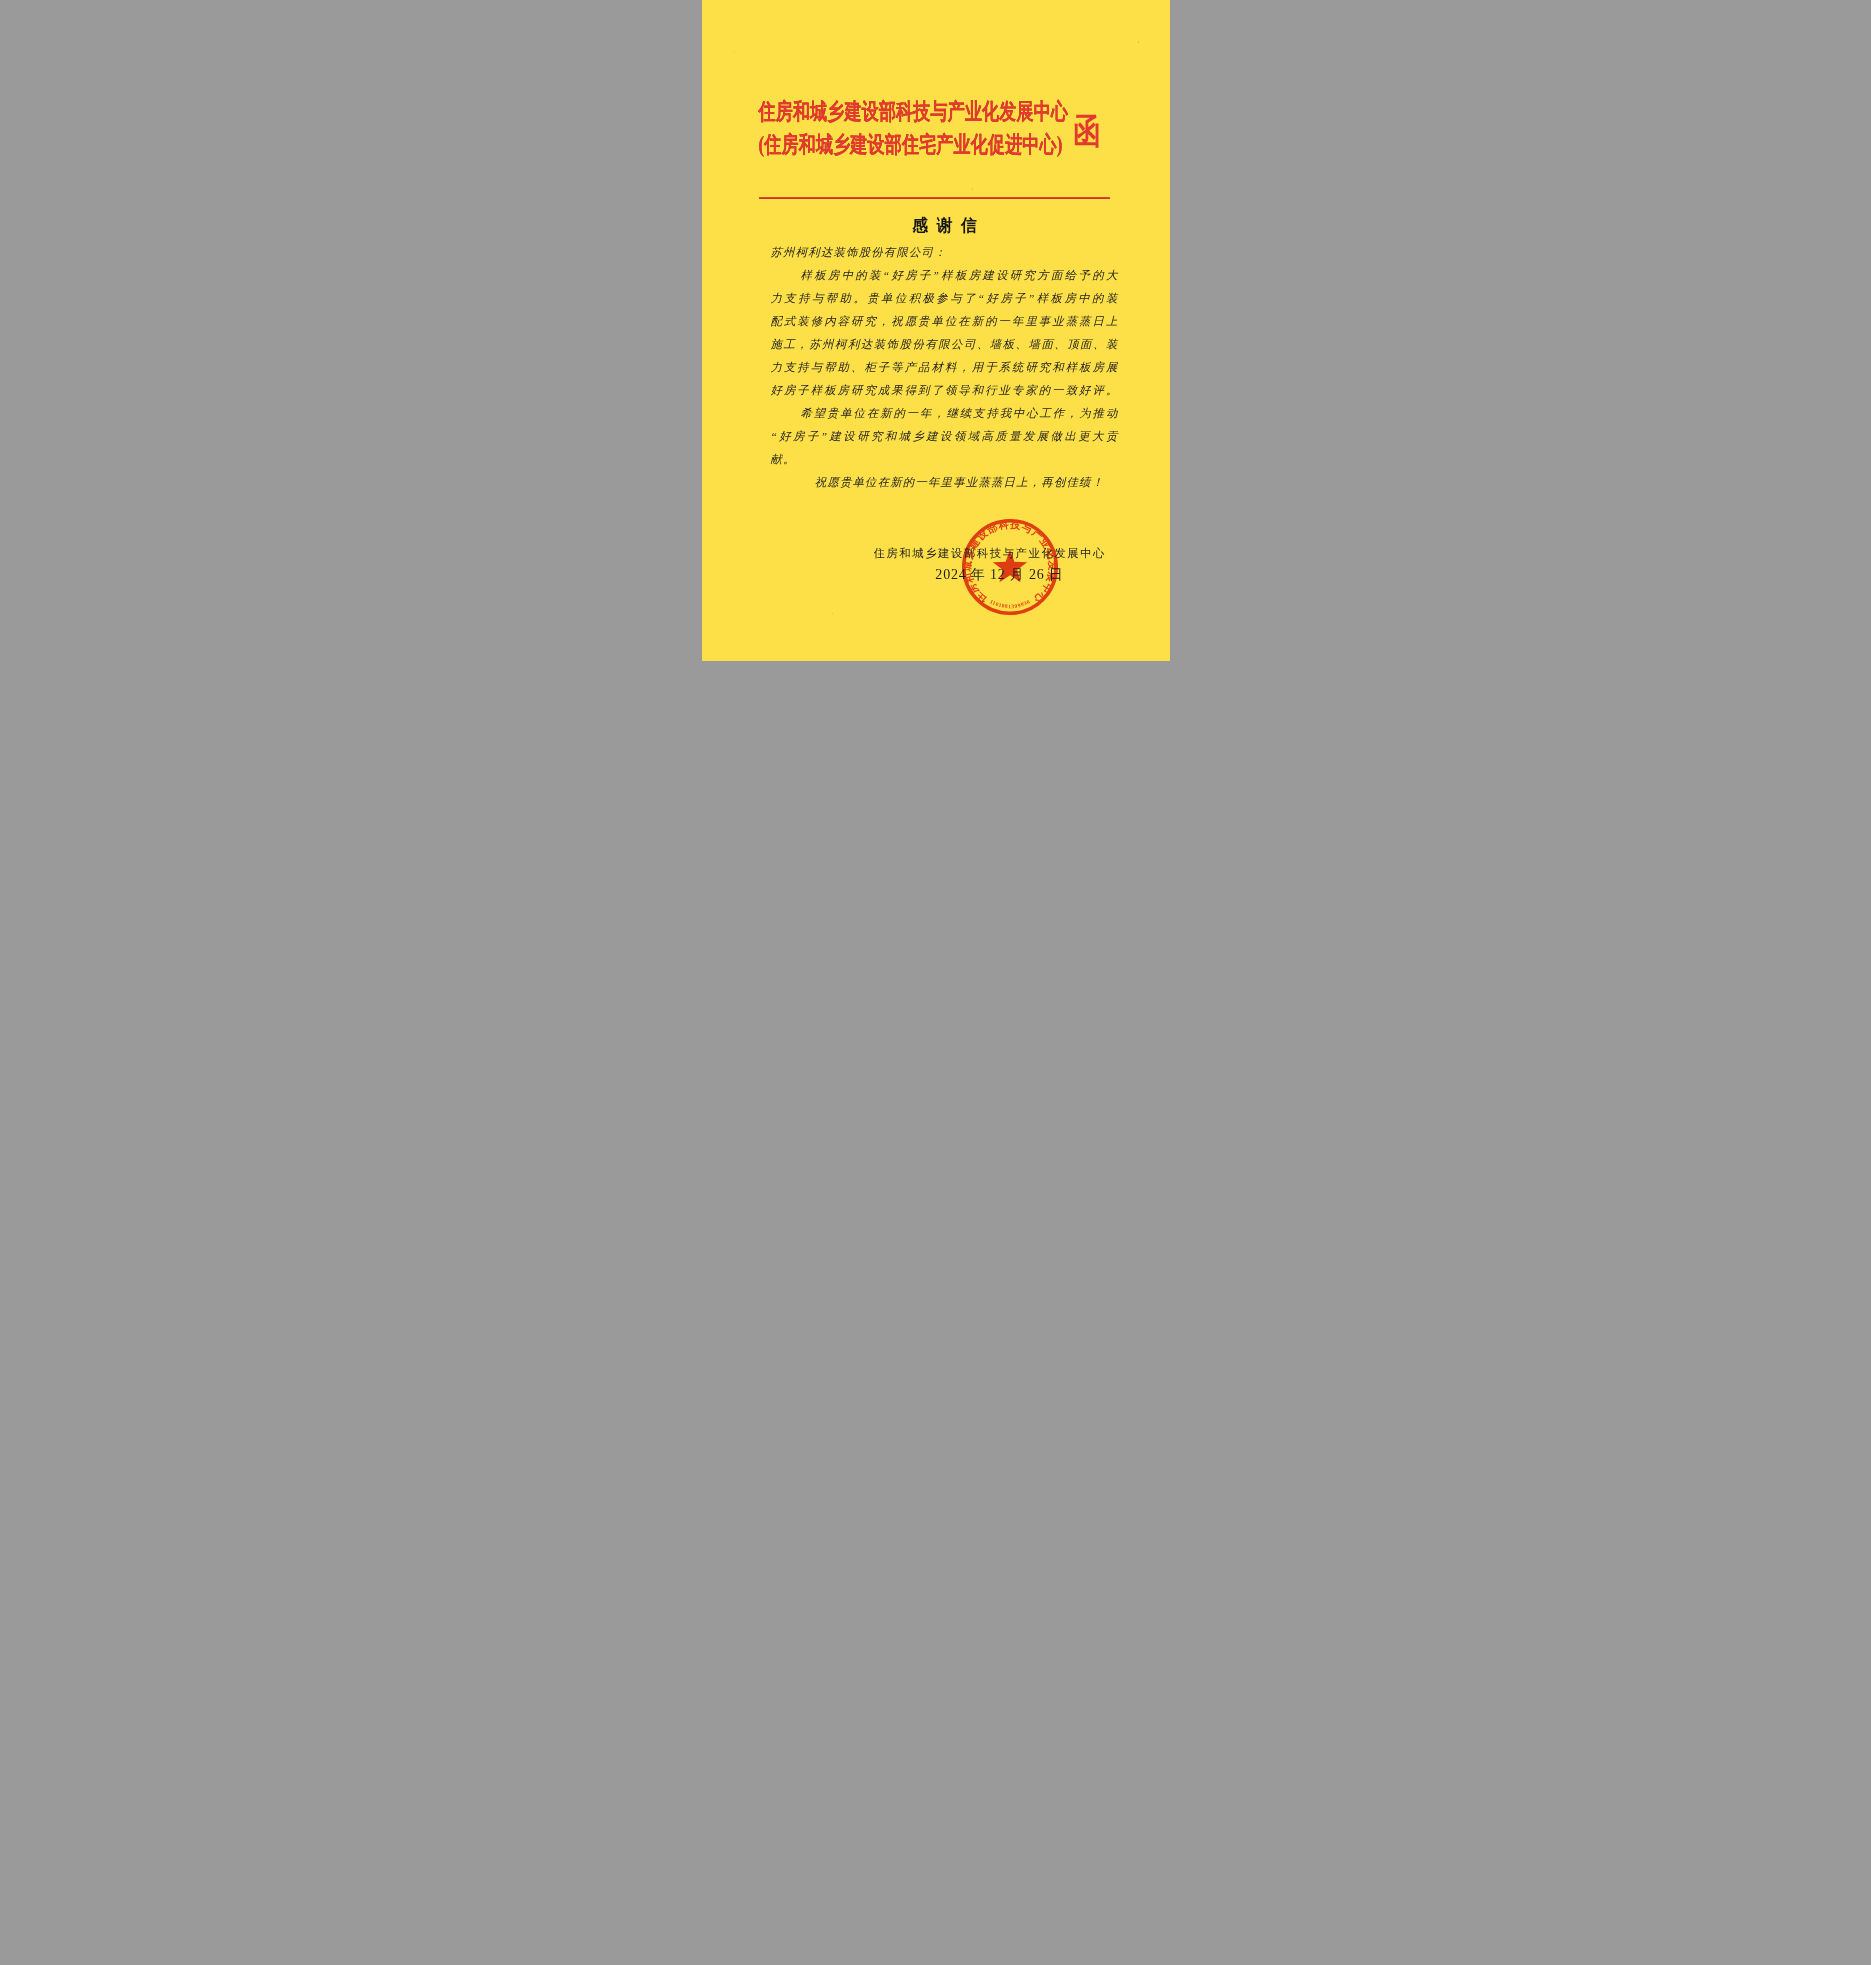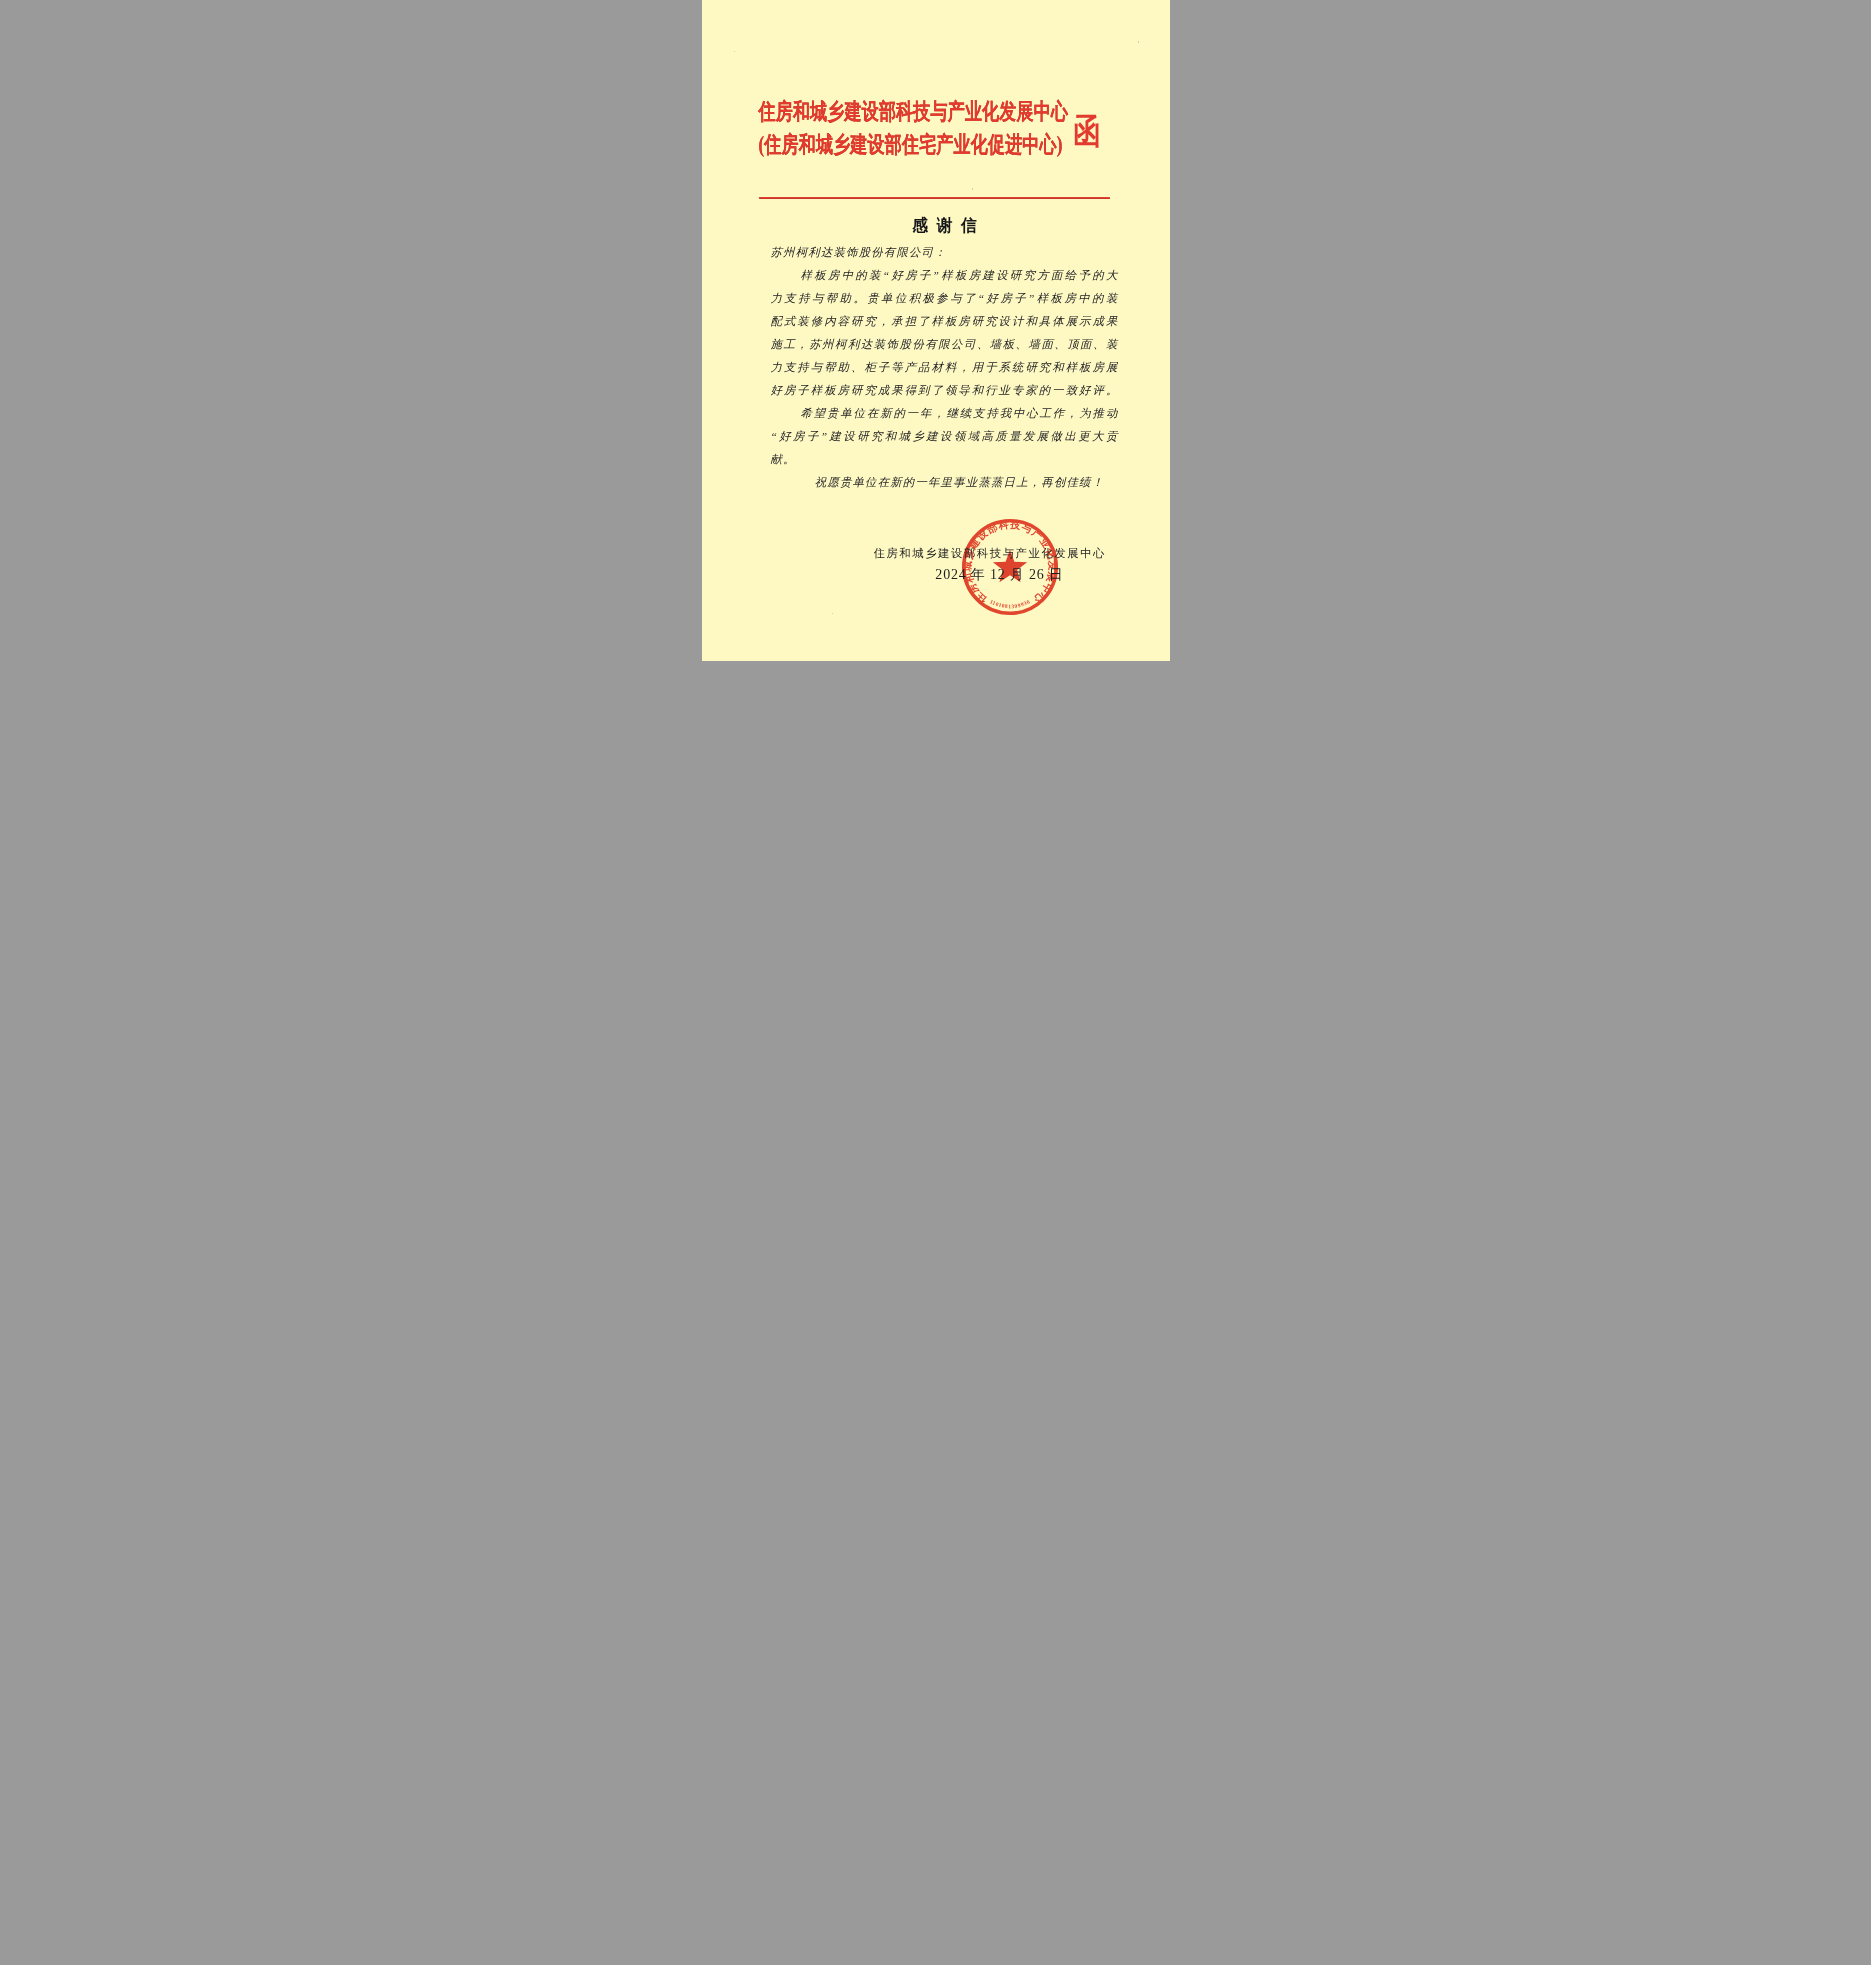--- a/index.html
+++ b/index.html
@@ -1,20 +1,20 @@
 <!DOCTYPE html>
 <html style="font-size:6.3px"><head>
 <meta charset="utf-8">
 <style>
   html,body{margin:0;padding:0;background:#9a9a9a;}
   .page{
     position:relative;
     width:468px;height:661px;
     margin:0 auto;
-    background:#fef9c3;
+    background:#fde047;
     overflow:hidden;
     font-family:"Liberation Serif","DejaVu Serif",serif;
     color:#1e1e22;
   }
   
   .head-line{
     position:absolute;
     white-space:nowrap;
     font-family:"Liberation Serif","DejaVu Serif",serif;
     font-weight:700;
@@ -113,21 +113,21 @@
   <div class="head-line head-line-2">(住房和城乡建设部住宅产业化促进中心)</div>
   <div class="issue-mark">函</div>
   <div class="rule"></div>
 
   <div class="letter-title">感谢信</div>
 
   <div class="body-block">
     <div class="bline">苏州柯利达装饰股份有限公司：</div>
     <div class="bline fill indent">样板房中的装“好房子”样板房建设研究方面给予的大</div>
     <div class="bline fill">力支持与帮助。贵单位积极参与了“好房子”样板房中的装</div>
-    <div class="bline fill">配式装修内容研究，承担了样板房研究设计和具体展示成果</div>
+    <div class="bline fill">配式装修内容研究，祝愿贵单位在新的一年里事业蒸蒸日上</div>
     <div class="bline fill">施工，苏州柯利达装饰股份有限公司、墙板、墙面、顶面、装</div>
     <div class="bline fill">力支持与帮助、柜子等产品材料，用于系统研究和样板房展示。</div>
     <div class="bline fill">好房子样板房研究成果得到了领导和行业专家的一致好评。</div>
     <div class="bline fill indent">希望贵单位在新的一年，继续支持我中心工作，为推动</div>
     <div class="bline fill">“好房子”建设研究和城乡建设领域高质量发展做出更大贡</div>
     <div class="bline">献。</div>
     <div class="bline indent">祝愿贵单位在新的一年里事业蒸蒸日上，再创佳绩！</div>
   </div>
 
   <svg class="seal" viewBox="0 0 250 250">

